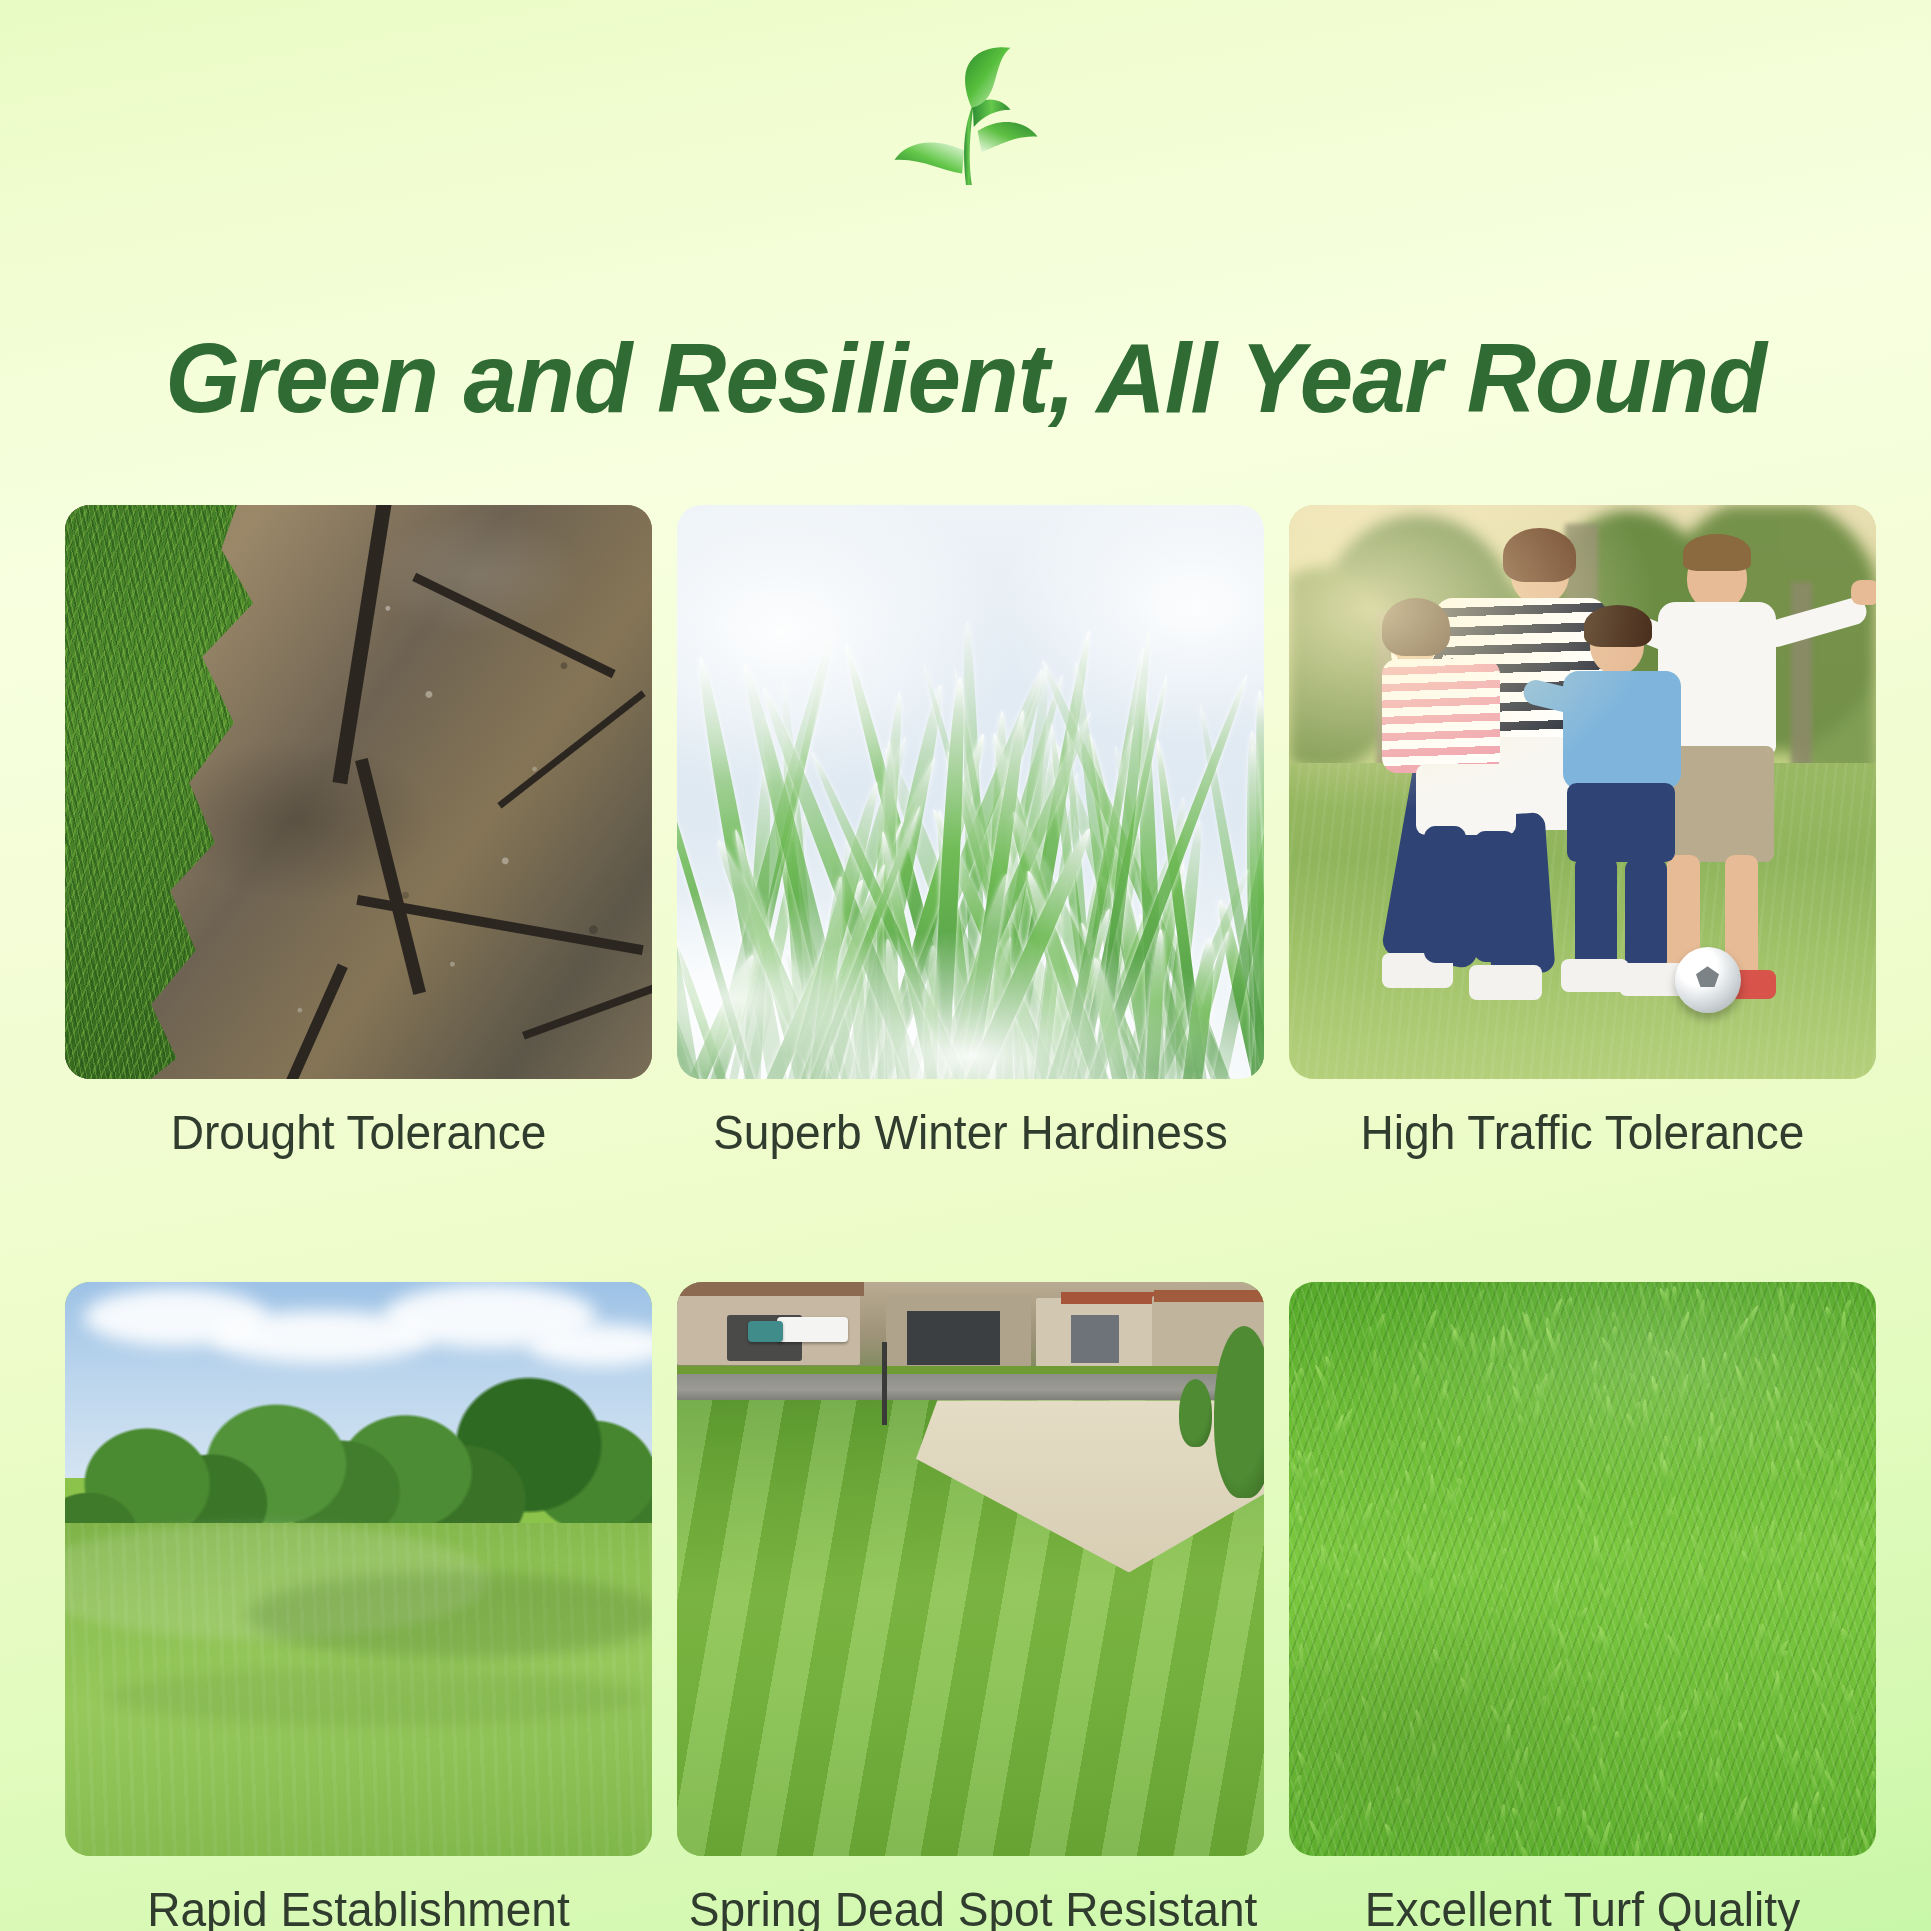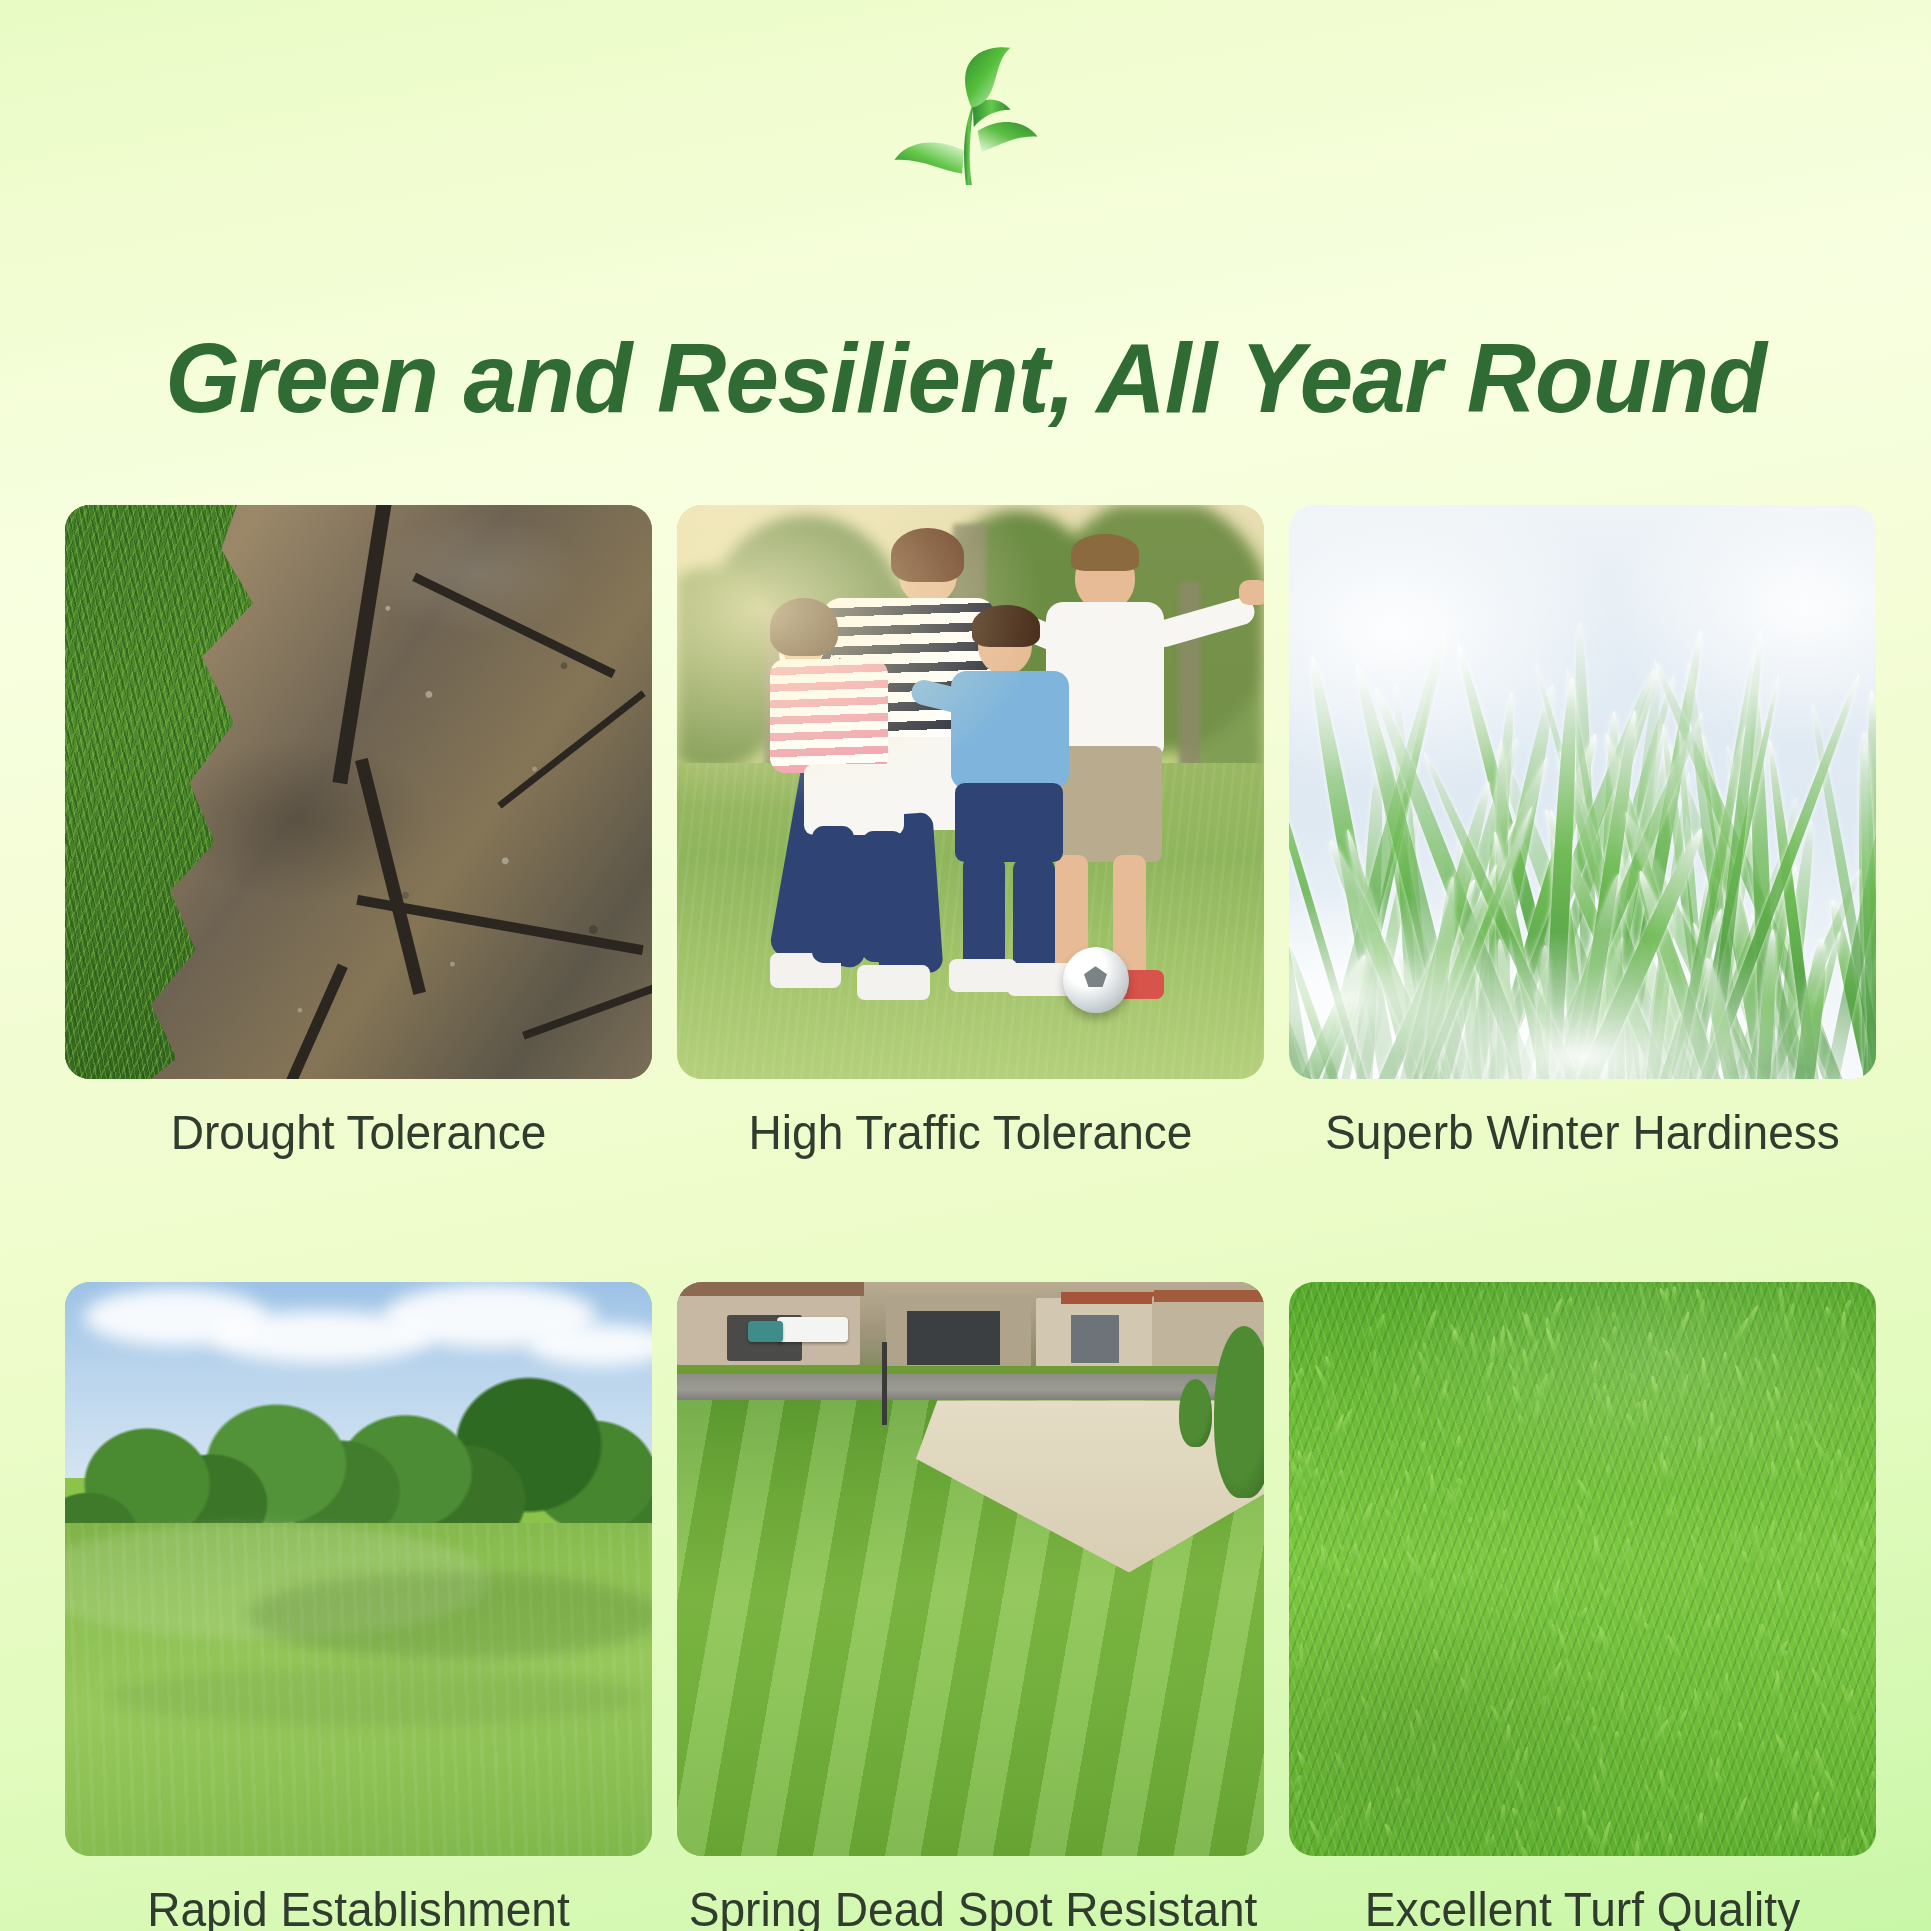--- a/index.html
+++ b/index.html
@@ -399,77 +399,20 @@
       <div class="crack" style="left:319px;top:251px;width:12.6px;height:241px;transform:rotate(-14deg);"></div>
       <div class="crack" style="left:241px;top:454px;width:10.6px;height:154px;transform:rotate(24deg);"></div>
       <div class="crack" style="left:338px;top:116px;width:222px;height:8.7px;transform:rotate(26deg);"></div>
       <div class="crack" style="left:290px;top:415px;width:290px;height:9.7px;transform:rotate(10deg);"></div>
       <div class="crack" style="left:415px;top:241px;width:183px;height:6.8px;transform:rotate(-38deg);"></div>
       <div class="crack" style="left:454px;top:502px;width:145px;height:7.7px;transform:rotate(-20deg);"></div>
       <div class="turf"></div>
       <div class="turf-edge"></div>
     </div>
     <div class="caption">Drought Tolerance</div>
-  </div>
-
-  <div class="cell">
-    <div class="photo p-family">
-      <div class="sky"></div>
-      <div class="trees"></div>
-      <div class="trunk" style="left:276px;top:19.3px;width:33px;height:290px;"></div>
-      <div class="trunk" style="left:87px;top:106px;width:17.4px;height:183px;"></div>
-      <div class="trunk" style="left:502px;top:77px;width:21px;height:222px;"></div>
-      <div class="lawn"></div>
-
-      <div class="person p-skin" style="left:398px;top:41px;width:60px;height:64px;border-radius:50% 50% 46% 46%;"></div>
-      <div class="person p-hairC" style="left:394px;top:29px;width:68px;height:37px;border-radius:50% 50% 20% 20%;"></div>
-      <div class="person p-white" style="left:369px;top:97px;width:118px;height:154px;border-radius:17.4px 17.4px 9.7px 9.7px;"></div>
-      <div class="person p-white" style="left:473px;top:104px;width:106px;height:27px;border-radius:13.5px;transform:rotate(-16deg);"></div>
-      <div class="person p-skin" style="left:562px;top:75px;width:29px;height:25px;border-radius:9.7px;"></div>
-      <div class="person p-white" style="left:332px;top:116px;width:64px;height:25px;border-radius:12.6px;transform:rotate(22deg);"></div>
-      <div class="person p-khaki" style="left:373px;top:241px;width:112px;height:116px;border-radius:7.7px;"></div>
-      <div class="person p-skin" style="left:378px;top:350px;width:33px;height:126px;border-radius:9.7px;"></div>
-      <div class="person p-skin" style="left:436px;top:350px;width:33px;height:127px;border-radius:9.7px;"></div>
-      <div class="person shoe red" style="left:367px;top:462px;width:60px;height:29px;"></div>
-      <div class="person shoe red" style="left:431px;top:465px;width:56px;height:29px;"></div>
-
-      <div class="person p-skin" style="left:222px;top:37px;width:58px;height:62px;border-radius:50% 50% 46% 46%;"></div>
-      <div class="person p-hairA" style="left:214px;top:23px;width:73px;height:54px;border-radius:50% 50% 30% 30%;"></div>
-      <div class="person" style="left:145px;top:93px;width:174px;height:145px;border-radius:19.3px;
-                  background:repeating-linear-gradient(178deg,#ffffff 0 10.6px,#2a2f3d 10.6px 19.3px);"></div>
-      <div class="person" style="left:100px;top:147px;width:89px;height:29px;border-radius:14.5px;transform:rotate(22deg);
-                  background:repeating-linear-gradient(90deg,#ffffff 0 8.7px,#2a2f3d 8.7px 16.4px);"></div>
-      <div class="person p-white" style="left:168px;top:232px;width:127px;height:93px;border-radius:9.7px;"></div>
-      <div class="person p-navy" style="left:108px;top:259px;width:95px;height:199px;border-radius:15.4px;transform:rotate(10deg);"></div>
-      <div class="person p-navy" style="left:197px;top:309px;width:64px;height:160px;border-radius:13.5px;transform:rotate(-4deg);"></div>
-      <div class="person shoe" style="left:93px;top:448px;width:71px;height:35px;"></div>
-      <div class="person shoe" style="left:180px;top:460px;width:73px;height:35px;"></div>
-
-      <div class="person p-skin" style="left:100px;top:104px;width:52px;height:56px;border-radius:50%;"></div>
-      <div class="person p-hairB" style="left:93px;top:93px;width:68px;height:58px;border-radius:50% 50% 34% 34%;"></div>
-      <div class="person" style="left:93px;top:154px;width:118px;height:114px;border-radius:15.4px;
-                  background:repeating-linear-gradient(178deg,#ffffff 0 8.7px,#ef9fae 8.7px 16.4px);"></div>
-      <div class="person p-white" style="left:127px;top:259px;width:100px;height:71px;border-radius:9.7px;"></div>
-      <div class="person p-navy" style="left:135px;top:321px;width:42px;height:137px;border-radius:11.6px;"></div>
-      <div class="person p-navy" style="left:185px;top:326px;width:42px;height:131px;border-radius:11.6px;"></div>
-
-      <div class="person p-skin" style="left:301px;top:112px;width:54px;height:58px;border-radius:50%;"></div>
-      <div class="person p-hairB" style="left:295px;top:100px;width:68px;height:42px;border-radius:50% 50% 26% 26%;"></div>
-      <div class="person p-blue" style="left:274px;top:166px;width:118px;height:118px;border-radius:15.4px;"></div>
-      <div class="person p-blue" style="left:234px;top:180px;width:66px;height:25px;border-radius:12.6px;transform:rotate(14deg);"></div>
-      <div class="person p-navy" style="left:278px;top:278px;width:108px;height:79px;border-radius:9.7px;"></div>
-      <div class="person p-navy" style="left:286px;top:350px;width:42px;height:116px;border-radius:11.6px;"></div>
-      <div class="person p-navy" style="left:336px;top:353px;width:42px;height:114px;border-radius:11.6px;"></div>
-      <div class="person shoe" style="left:272px;top:454px;width:68px;height:33px;"></div>
-      <div class="person shoe" style="left:330px;top:458px;width:68px;height:33px;"></div>
-
-      <div class="ball" style="left:386px;top:442px;"></div>
-      <div class="sunglow"></div>
-    </div>
-    <div class="caption">High Traffic Tolerance</div>
   </div>
 
   <div class="cell">
     <div class="photo p-frost">
       <div id="frost-blades">
           <span class="blade" style="left:386px;height:247px;width:19.3px;transform:rotate(6.6deg);opacity:0.82;"></span>
           <span class="blade" style="left:397px;height:199px;width:16px;transform:rotate(19.2deg);opacity:0.91;"></span>
           <span class="blade" style="left:436px;height:259px;width:10px;transform:rotate(14.7deg);opacity:0.77;"></span>
           <span class="blade" style="left:134px;height:211px;width:18px;transform:rotate(14.4deg);opacity:0.91;"></span>
           <span class="blade" style="left:61px;height:308px;width:12px;transform:rotate(11.6deg);opacity:0.60;"></span>
@@ -594,20 +537,77 @@
           <span class="blade" style="left:581px;height:369px;width:13.4px;transform:rotate(-1.9deg);opacity:0.52;"></span>
           <span class="blade" style="left:398px;height:469px;width:10.7px;transform:rotate(20.8deg);opacity:0.88;"></span>
           <span class="blade" style="left:442px;height:158px;width:14.5px;transform:rotate(-11.4deg);opacity:0.78;"></span>
           <span class="blade" style="left:246px;height:168px;width:13px;transform:rotate(1.2deg);opacity:0.65;"></span>
           <span class="blade" style="left:120px;height:329px;width:8.4px;transform:rotate(21.2deg);opacity:0.83;"></span>
           <span class="blade" style="left:502px;height:175px;width:18.5px;transform:rotate(7.0deg);opacity:0.87;"></span>
         </div>
       <div class="haze"></div>
     </div>
     <div class="caption">Superb Winter Hardiness</div>
+  </div>
+
+  <div class="cell">
+    <div class="photo p-family">
+      <div class="sky"></div>
+      <div class="trees"></div>
+      <div class="trunk" style="left:276px;top:19.3px;width:33px;height:290px;"></div>
+      <div class="trunk" style="left:87px;top:106px;width:17.4px;height:183px;"></div>
+      <div class="trunk" style="left:502px;top:77px;width:21px;height:222px;"></div>
+      <div class="lawn"></div>
+
+      <div class="person p-skin" style="left:398px;top:41px;width:60px;height:64px;border-radius:50% 50% 46% 46%;"></div>
+      <div class="person p-hairC" style="left:394px;top:29px;width:68px;height:37px;border-radius:50% 50% 20% 20%;"></div>
+      <div class="person p-white" style="left:369px;top:97px;width:118px;height:154px;border-radius:17.4px 17.4px 9.7px 9.7px;"></div>
+      <div class="person p-white" style="left:473px;top:104px;width:106px;height:27px;border-radius:13.5px;transform:rotate(-16deg);"></div>
+      <div class="person p-skin" style="left:562px;top:75px;width:29px;height:25px;border-radius:9.7px;"></div>
+      <div class="person p-white" style="left:332px;top:116px;width:64px;height:25px;border-radius:12.6px;transform:rotate(22deg);"></div>
+      <div class="person p-khaki" style="left:373px;top:241px;width:112px;height:116px;border-radius:7.7px;"></div>
+      <div class="person p-skin" style="left:378px;top:350px;width:33px;height:126px;border-radius:9.7px;"></div>
+      <div class="person p-skin" style="left:436px;top:350px;width:33px;height:127px;border-radius:9.7px;"></div>
+      <div class="person shoe red" style="left:367px;top:462px;width:60px;height:29px;"></div>
+      <div class="person shoe red" style="left:431px;top:465px;width:56px;height:29px;"></div>
+
+      <div class="person p-skin" style="left:222px;top:37px;width:58px;height:62px;border-radius:50% 50% 46% 46%;"></div>
+      <div class="person p-hairA" style="left:214px;top:23px;width:73px;height:54px;border-radius:50% 50% 30% 30%;"></div>
+      <div class="person" style="left:145px;top:93px;width:174px;height:145px;border-radius:19.3px;
+                  background:repeating-linear-gradient(178deg,#ffffff 0 10.6px,#2a2f3d 10.6px 19.3px);"></div>
+      <div class="person" style="left:100px;top:147px;width:89px;height:29px;border-radius:14.5px;transform:rotate(22deg);
+                  background:repeating-linear-gradient(90deg,#ffffff 0 8.7px,#2a2f3d 8.7px 16.4px);"></div>
+      <div class="person p-white" style="left:168px;top:232px;width:127px;height:93px;border-radius:9.7px;"></div>
+      <div class="person p-navy" style="left:108px;top:259px;width:95px;height:199px;border-radius:15.4px;transform:rotate(10deg);"></div>
+      <div class="person p-navy" style="left:197px;top:309px;width:64px;height:160px;border-radius:13.5px;transform:rotate(-4deg);"></div>
+      <div class="person shoe" style="left:93px;top:448px;width:71px;height:35px;"></div>
+      <div class="person shoe" style="left:180px;top:460px;width:73px;height:35px;"></div>
+
+      <div class="person p-skin" style="left:100px;top:104px;width:52px;height:56px;border-radius:50%;"></div>
+      <div class="person p-hairB" style="left:93px;top:93px;width:68px;height:58px;border-radius:50% 50% 34% 34%;"></div>
+      <div class="person" style="left:93px;top:154px;width:118px;height:114px;border-radius:15.4px;
+                  background:repeating-linear-gradient(178deg,#ffffff 0 8.7px,#ef9fae 8.7px 16.4px);"></div>
+      <div class="person p-white" style="left:127px;top:259px;width:100px;height:71px;border-radius:9.7px;"></div>
+      <div class="person p-navy" style="left:135px;top:321px;width:42px;height:137px;border-radius:11.6px;"></div>
+      <div class="person p-navy" style="left:185px;top:326px;width:42px;height:131px;border-radius:11.6px;"></div>
+
+      <div class="person p-skin" style="left:301px;top:112px;width:54px;height:58px;border-radius:50%;"></div>
+      <div class="person p-hairB" style="left:295px;top:100px;width:68px;height:42px;border-radius:50% 50% 26% 26%;"></div>
+      <div class="person p-blue" style="left:274px;top:166px;width:118px;height:118px;border-radius:15.4px;"></div>
+      <div class="person p-blue" style="left:234px;top:180px;width:66px;height:25px;border-radius:12.6px;transform:rotate(14deg);"></div>
+      <div class="person p-navy" style="left:278px;top:278px;width:108px;height:79px;border-radius:9.7px;"></div>
+      <div class="person p-navy" style="left:286px;top:350px;width:42px;height:116px;border-radius:11.6px;"></div>
+      <div class="person p-navy" style="left:336px;top:353px;width:42px;height:114px;border-radius:11.6px;"></div>
+      <div class="person shoe" style="left:272px;top:454px;width:68px;height:33px;"></div>
+      <div class="person shoe" style="left:330px;top:458px;width:68px;height:33px;"></div>
+
+      <div class="ball" style="left:386px;top:442px;"></div>
+      <div class="sunglow"></div>
+    </div>
+    <div class="caption">High Traffic Tolerance</div>
   </div>
 
   <div class="cell row2">
     <div class="photo p-golf">
       <div class="sky"></div>
       <div class="cloud" style="left:19.3px;top:5.8px;width:183px;height:58px;"></div>
       <div class="cloud" style="left:145px;top:29px;width:222px;height:52px;"></div>
       <div class="cloud" style="left:319px;top:1.9px;width:212px;height:64px;"></div>
       <div class="cloud" style="left:463px;top:42px;width:145px;height:42px;"></div>
       <div class="treeline"></div>

